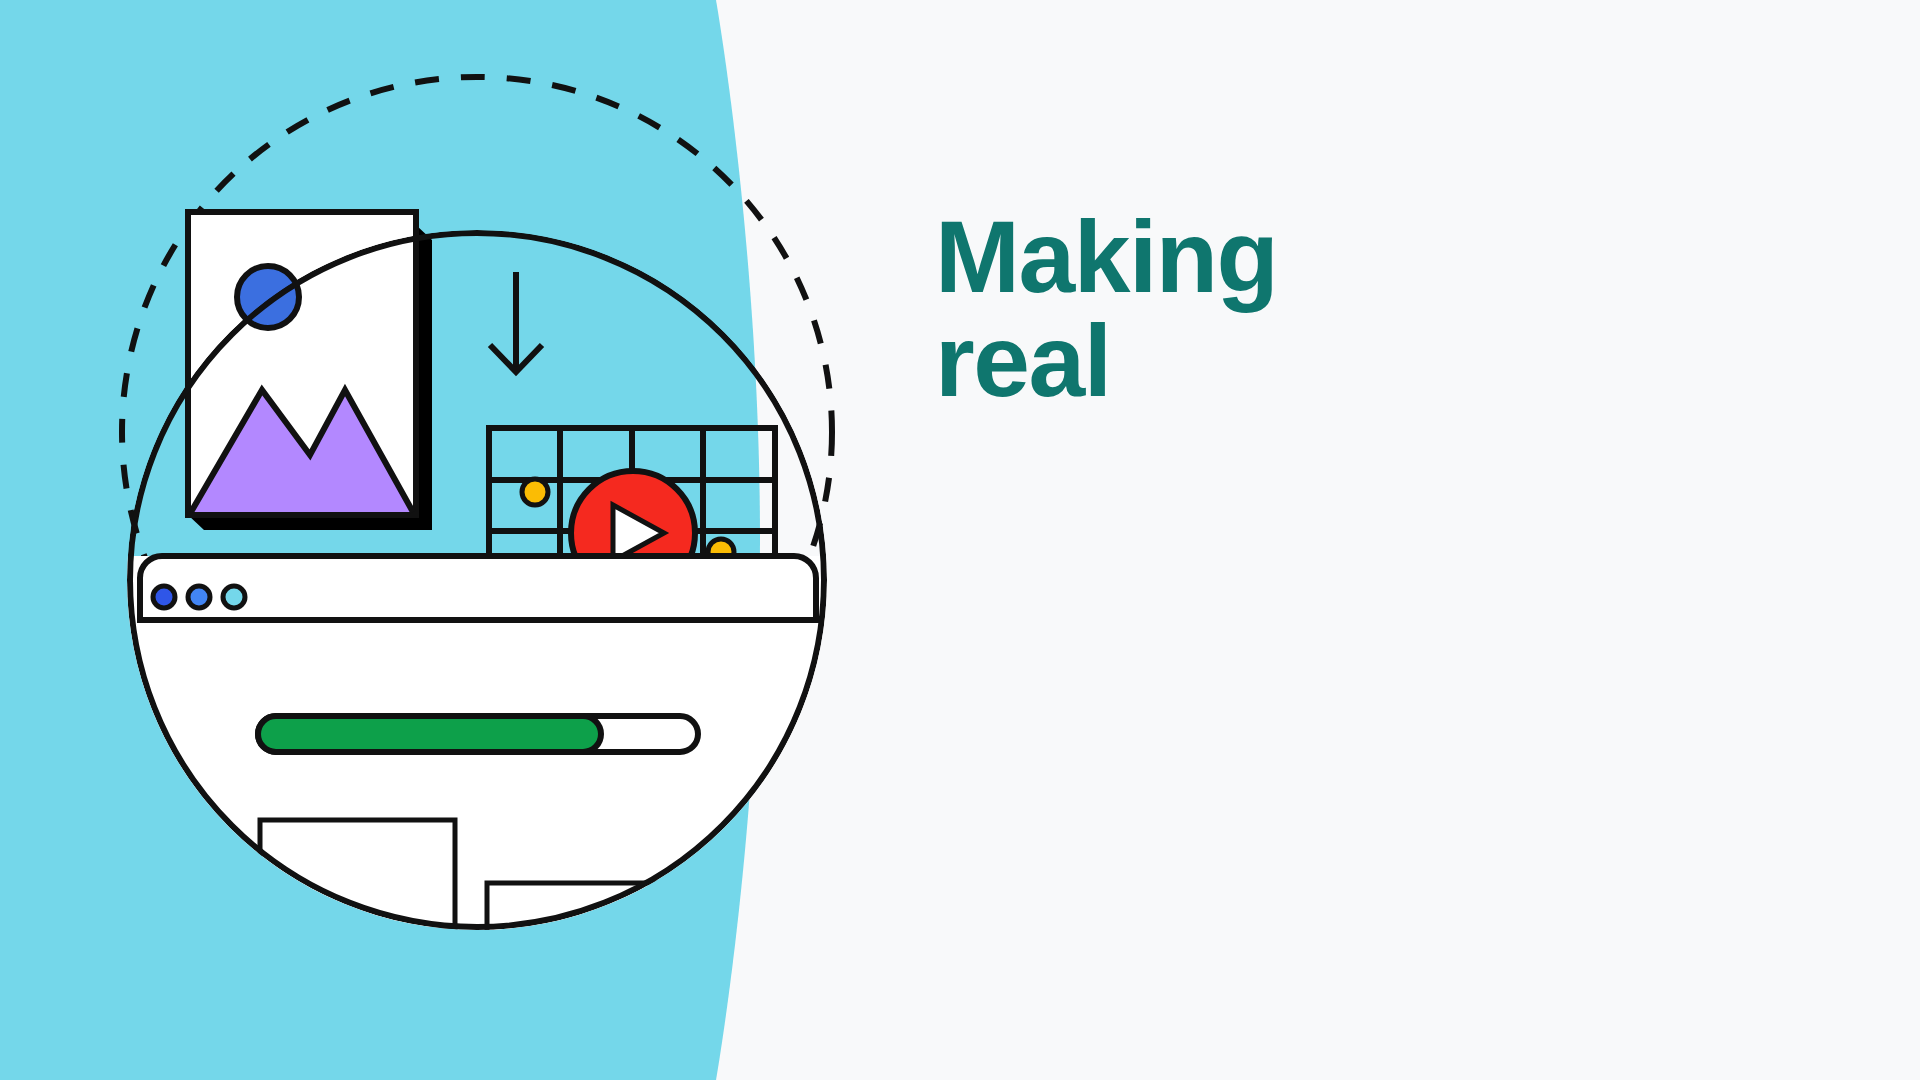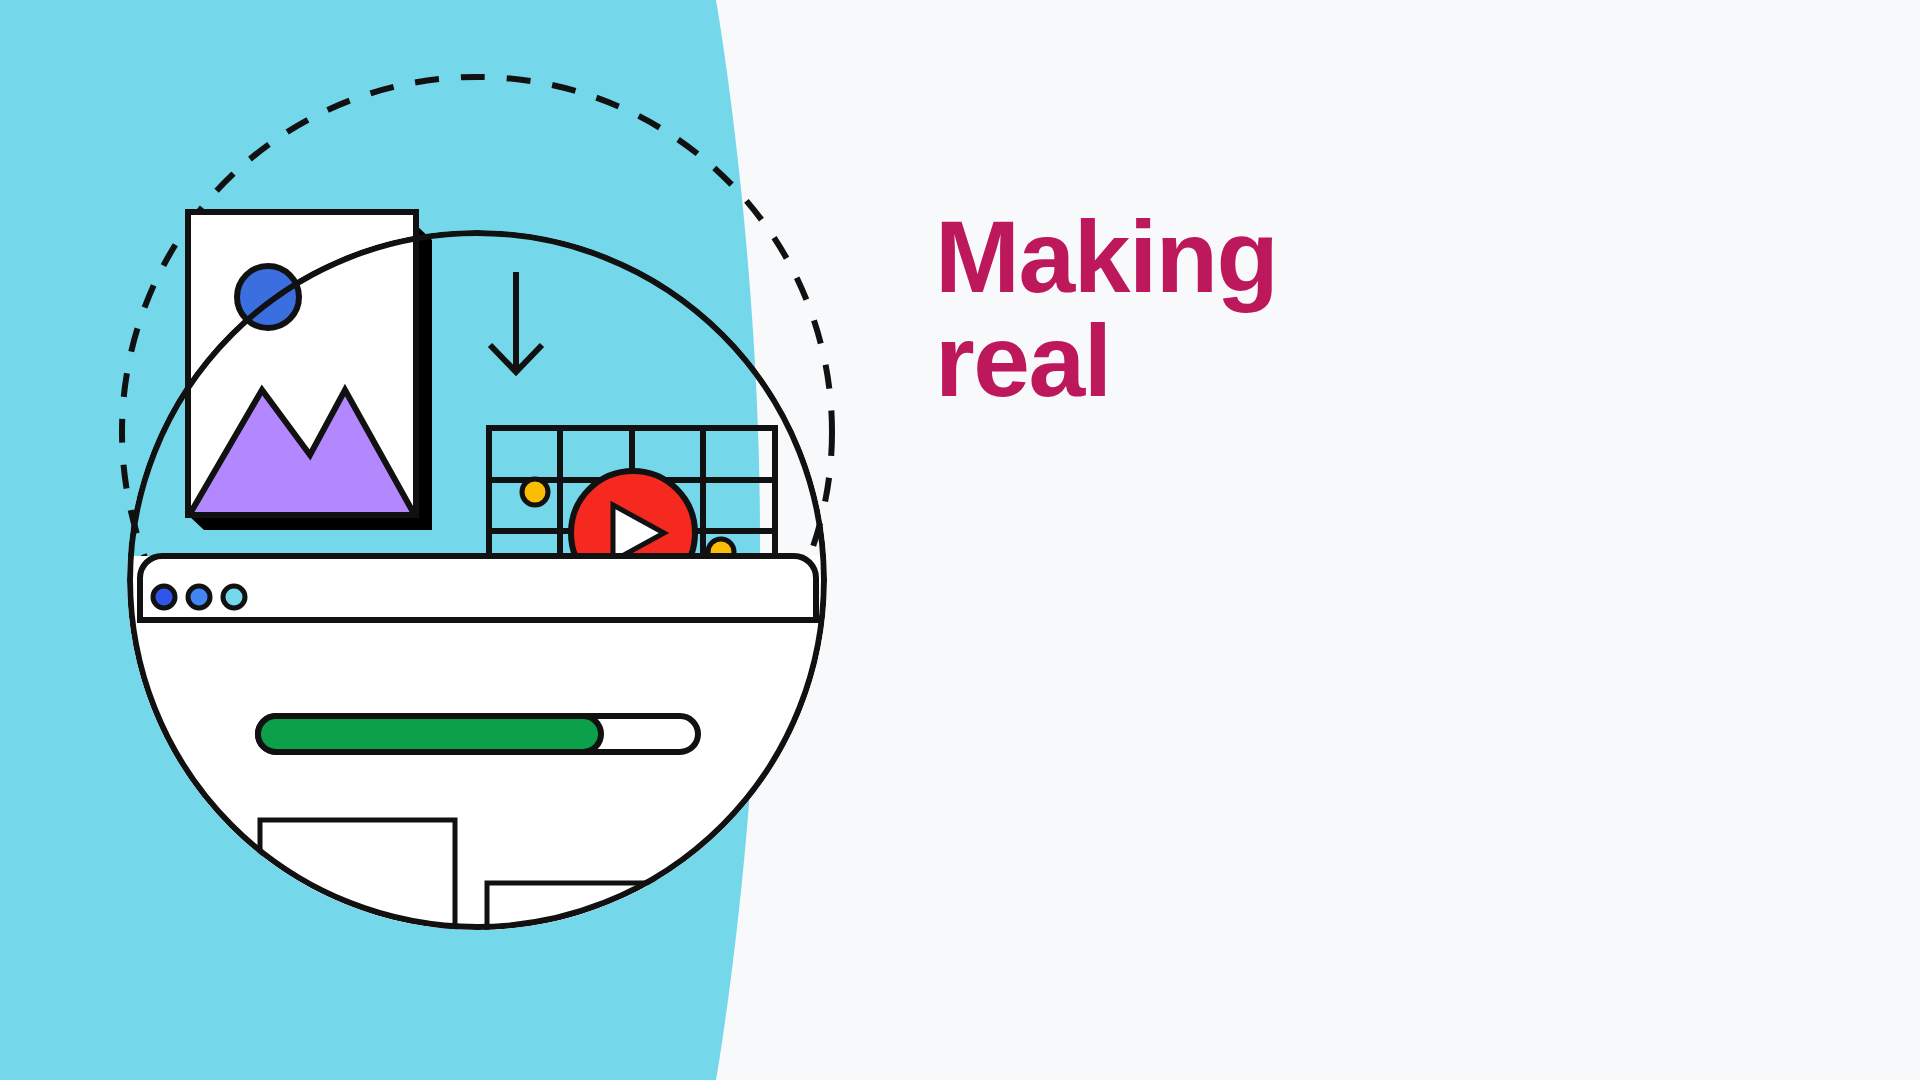--- a/index.html
+++ b/index.html
@@ -18,21 +18,21 @@
   #headline {
     position:absolute;
     left:935px;
     top:205px;
     width:850px;
     font-family:"Liberation Sans", sans-serif;
     font-weight:700;
     font-size:102px;
     line-height:104px;
     letter-spacing:-1.5px;
-    color:#be185d;
+    color:#0f766e;
   }
   #headline .ln { display:block; white-space:nowrap; }
 </style>
 </head>
 <body>
 
 <div id="stage">
 
   <svg id="bg-svg" viewBox="0 0 1920 1080">
     <rect x="0" y="0" width="1920" height="1080" fill="#F8F9FA"></rect>

